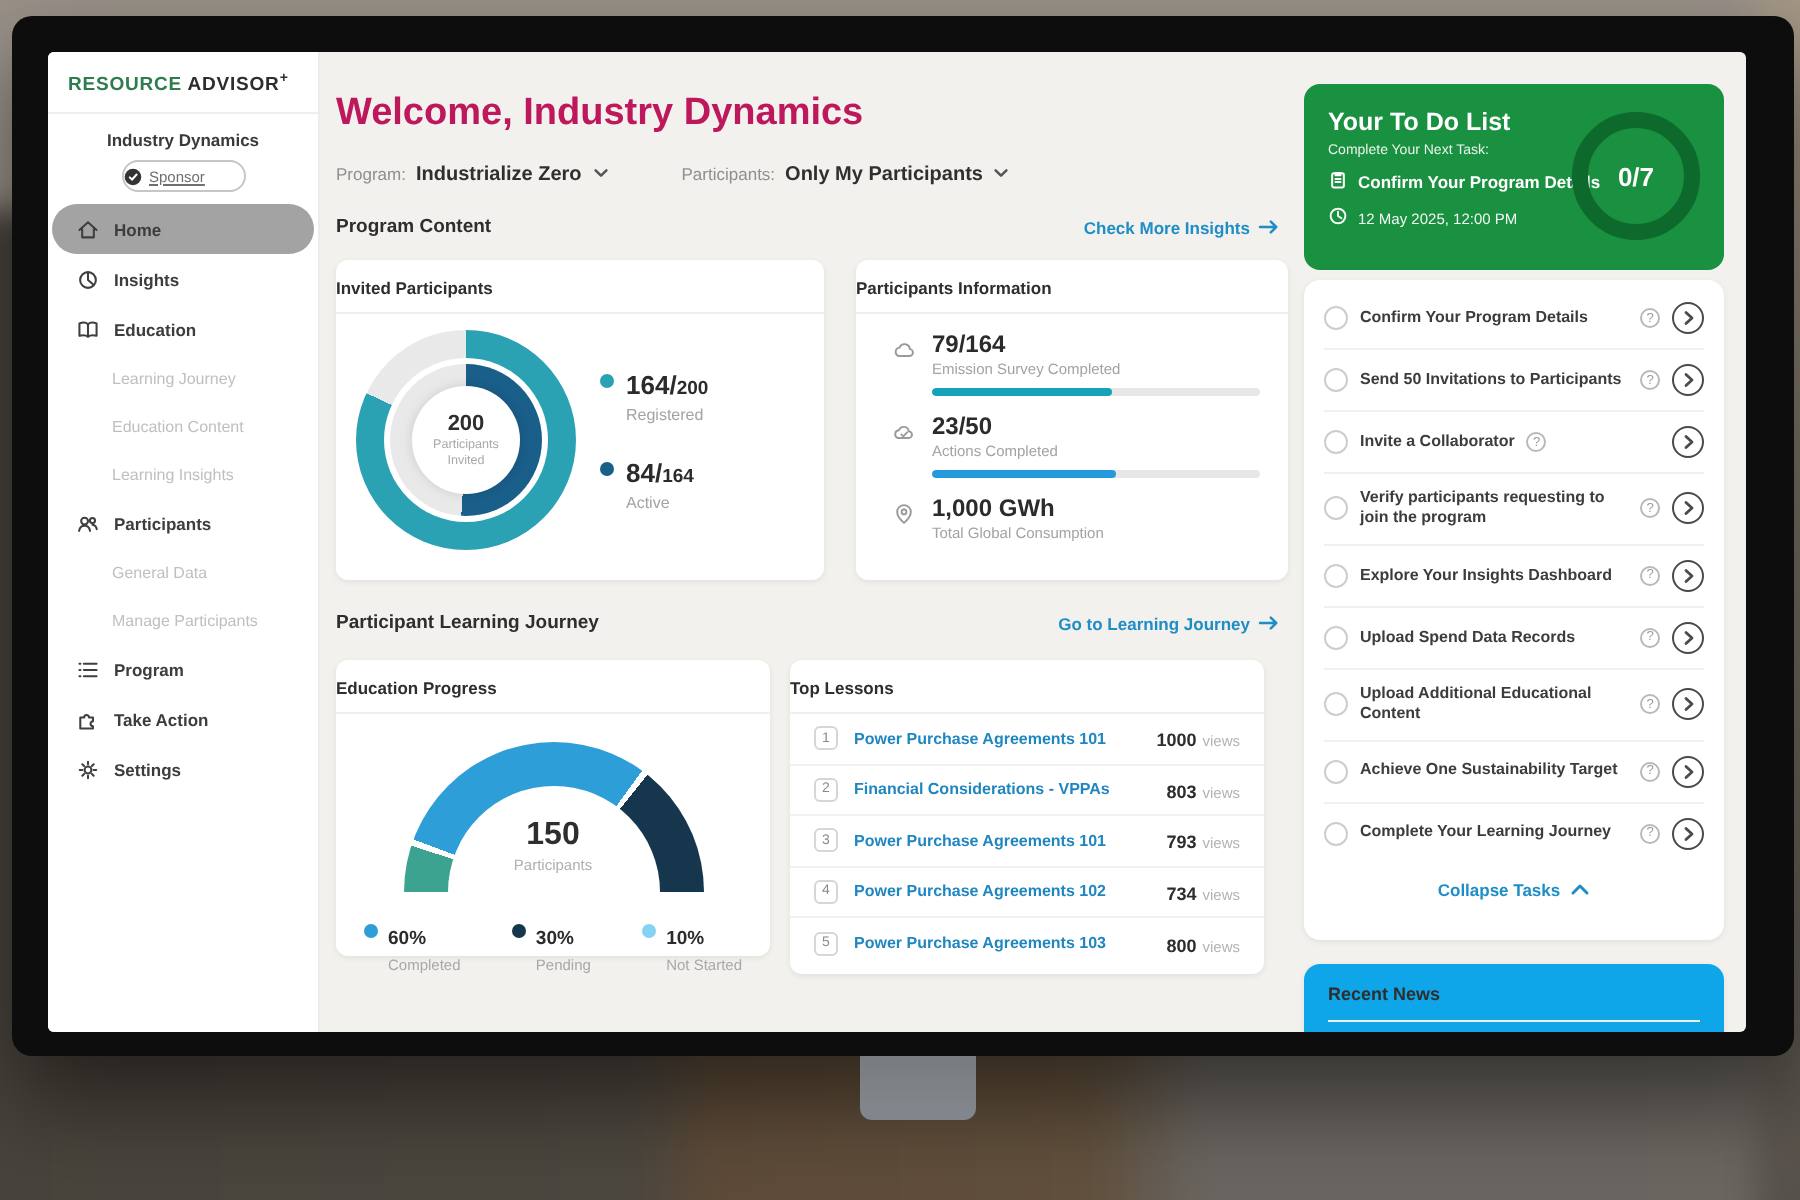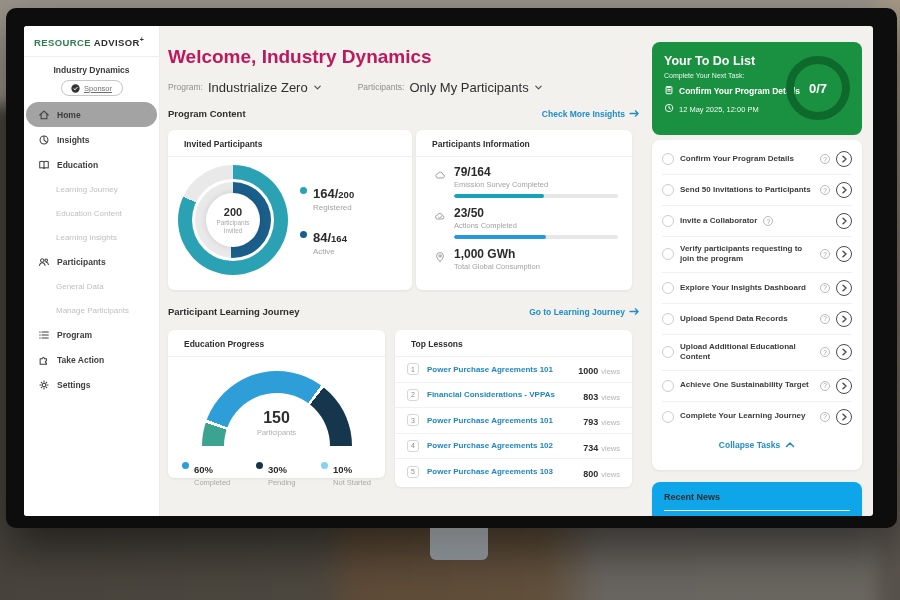--- a/index.html
+++ b/index.html
@@ -24,46 +24,46 @@
   .screen { position:relative; width:100%; height:100%; background:#F2F1EE; border-radius:3px; overflow:hidden; }
 
   
   .sidebar { position:absolute; left:0; top:0; bottom:0; width:136px; background:#fff; border-right:1px solid #ececec; }
   .logo { padding:10px 0 8px 10px; font-size:9.5px; font-weight:800; letter-spacing:.4px; color:#2e2e2e;
     border-bottom:1px solid #eee; }
   .logo .lg { color:#2F7D4F; }
   .logo sup { font-size:7px; }
   .org { text-align:center; font-size:8.5px; font-weight:700; color:#3a3a3a; margin-top:8px; }
   .badge { margin:5px auto 0; width:62px; height:16px; border:1px solid #c6c6c6; border-radius:9px;
-    display:flex; align-items:center; justify-content:center; gap:4px; font-size:7.5px; color:#6f6f6f; background:#fff;text-decoration:underline; }
+    display:flex; align-items:center; gap:4px; font-size:7.5px; color:#6f6f6f; background:#fff;text-decoration:underline; }
   .nav { position:absolute; left:2px; right:2px; top:76px; }
   .nav-item { display:flex; align-items:center; gap:7px; height:25px; padding-left:11px;
     font-size:8.5px; font-weight:700; color:#3d3d3d; border-radius:13px; cursor:pointer; }
   .nav-item.active { background:#a3a3a3; }
   .nav-sub { display:flex; align-items:center; height:24px; padding-left:30px;
     font-size:8px; color:#bfbfbf; cursor:pointer; }
   .nav-ico { width:13px; height:13px; display:flex; align-items:center; justify-content:center; }
   .nav-ico svg { width:12px; height:12px; stroke:#3f3f3f; fill:none; stroke-width:1.2; stroke-linecap:round; stroke-linejoin:round; }
 
   
   .main { position:absolute; left:136px; top:0; width:484px; bottom:0; }
   .welcome { position:absolute; left:8px; top:20px; font-size:19px; font-weight:700; color:#be185d; }
   .filters { position:absolute; left:8px; top:52px; display:flex; gap:36px; align-items:center; }
   .filter { display:flex; align-items:center; gap:5px; cursor:pointer; }
   .filter .fl { font-size:8.5px; color:#8f8f8f;text-align:center; }
-  .filter .fv { font-size:13px; font-weight:400; color:#2f2f2f; }
+  .filter .fv { font-size:10px; font-weight:700; color:#2f2f2f; }
   .chev svg { width:9px; height:9px; stroke:#555; fill:none; stroke-width:1.4; stroke-linecap:round; stroke-linejoin:round; }
 
   .sec-head { position:absolute; left:8px; right:4px; display:flex; justify-content:space-between; align-items:center; }
   .sec-title { font-size:9.5px; font-weight:700; color:#2e2e2e; }
   .sec-link { display:flex; align-items:center; gap:4px; font-size:8.5px; font-weight:700; color:#1F8DC6; cursor:pointer; }
   .sec-link svg { width:11px; height:9px; stroke:#1F8DC6; fill:none; stroke-width:1.4; stroke-linecap:round; stroke-linejoin:round; }
 
   .card { position:absolute; background:#fff; border-radius:6px; box-shadow:0 1px 3px rgba(0,0,0,.07); }
-  .card-title { font-size:8.5px; font-weight:700; color:#2e2e2e; padding:9px 16px 7px; border-bottom:1px solid #efefef; }
+  .card-title { font-size:8.5px; font-weight:700; color:#2e2e2e; padding:9px 0 7px; border-bottom:1px solid #efefef; }
 
   
   .cardA { left:8px; top:104px; width:244px; height:160px; }
   .cardA-body { display:flex; align-items:center; padding:8px 10px; gap:12px; }
   .donut { position:relative; width:110px; height:110px; }
   .donut > div { position:absolute; border-radius:50%; }
   #donut-outer { inset:0; }
   .d-hole1 { inset:14px; background:#fff; }
   #donut-inner { inset:17px; }
   .d-hole2 { inset:28px; background:#fff; box-shadow:0 0 6px rgba(0,0,0,.12); display:flex; flex-direction:column;
@@ -71,21 +71,21 @@
   .d-val { font-size:11px; font-weight:700; color:#2e2e2e; }
   .d-lab { font-size:6.3px; color:#a9a9a9; line-height:1.25; margin-top:1px; }
   .legA { display:flex; flex-direction:column; gap:16px; }
   .leg-item { display:flex; align-items:flex-start; gap:6px; }
   .dot { width:7px; height:7px; border-radius:50%; margin-top:3px; flex:none; }
   .leg-num { font-size:13px; font-weight:700; color:#2b2b2b; }
   .leg-den { font-size:9.5px; font-weight:700; color:#2b2b2b; }
   .leg-lab { font-size:8px; color:#a3a3a3; margin-top:1px; }
 
   
-  .cardB { left:256px; top:104px; width:216px; height:160px; }
+  .cardB { left:268px; top:104px; width:216px; height:160px; }
   .stat { display:flex; gap:8px; padding:8px 14px 0 17px; }
   .stat-ico { width:13px; display:flex; justify-content:center; margin-top:4px; }
   .stat-ico svg { width:12px; height:12px; stroke:#9a9a9a; fill:none; stroke-width:1.1; stroke-linecap:round; stroke-linejoin:round; }
   .stat-body { flex:1; }
   .stat-val { font-size:12px; font-weight:700; color:#2b2b2b; }
   .stat-lab { font-size:7.5px; color:#a3a3a3; margin-top:1px; }
   .bar { margin-top:5px; height:4px; border-radius:2px; background:#e7e7e7; overflow:hidden; }
   .bar-fill { height:100%; border-radius:2px; }
 
   

